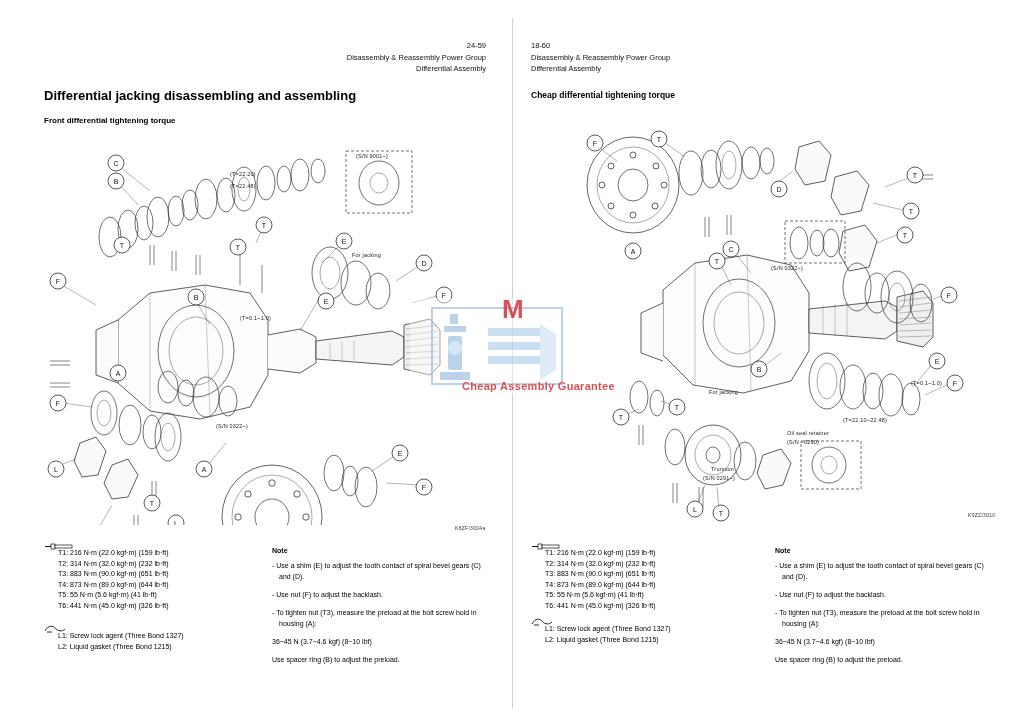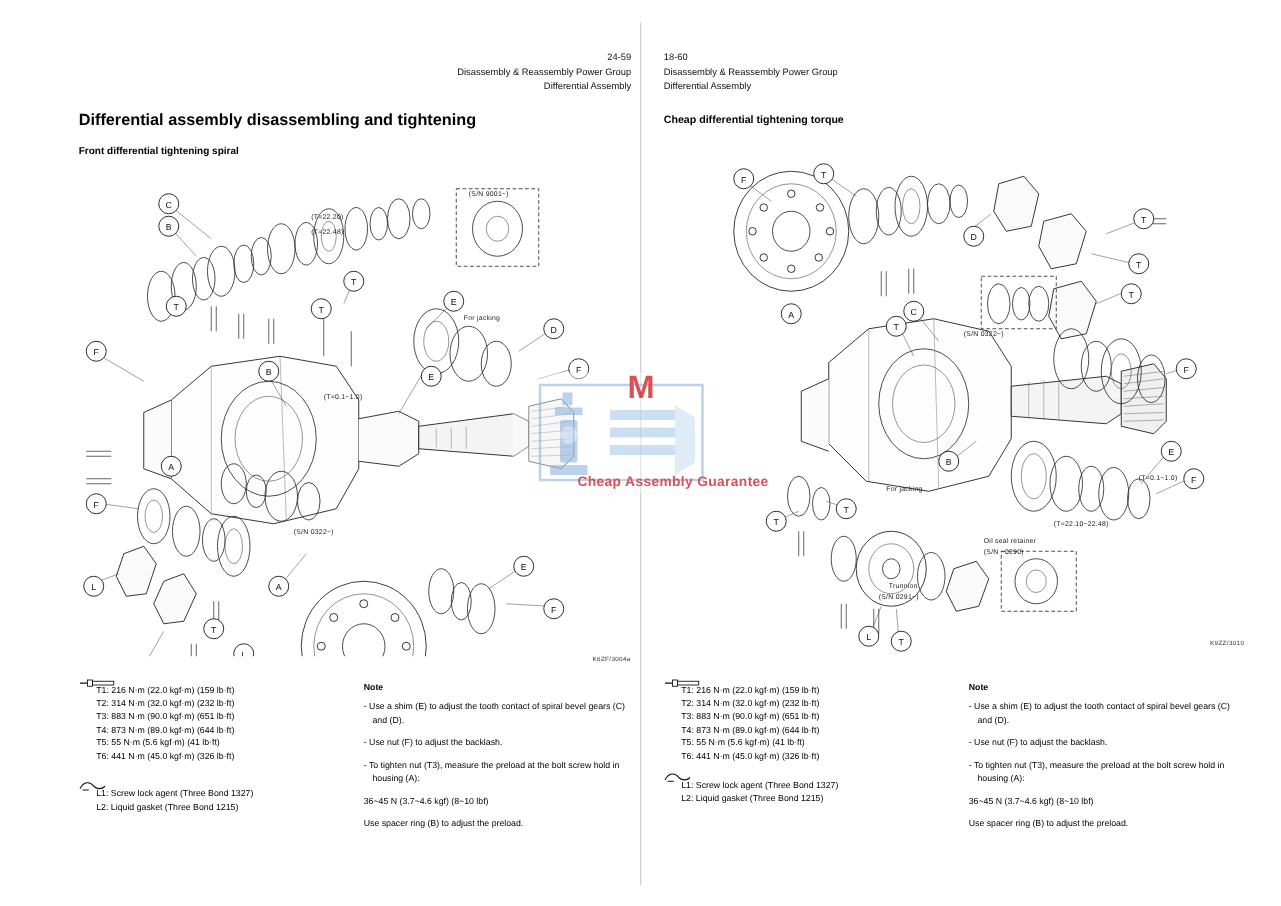--- a/index.html
+++ b/index.html
@@ -29,21 +29,21 @@
     width: 1px;
     height: 690px;
     background: #cfcfcf;
   }
   .col {
     position: absolute;
     top: 0;
     width: 512px;
     height: 725px;
   }
-  .col-left { left: 0; margin-left: 19px; }
+  .col-left { left: 0; }
   .col-right { left: 513px; }
 
   
   .hdr {
     position: absolute;
     top: 40px;
     font-size: 7.5px;
     line-height: 11px;
     color: #111;
   }
@@ -185,22 +185,22 @@
   <div class="divider"></div>
 
   <div class="col col-left">
 
     <div class="hdr">
       <div class="pgno">24-59</div>
       <div>Disassembly &amp; Reassembly Power Group</div>
       <div>Differential Assembly</div>
     </div>
 
-    <div class="main-title">Differential assembly disassembling and tightening</div>
-    <div class="sub-title">Front differential tightening spiral</div>
+    <div class="main-title">Differential jacking disassembling and assembling</div>
+    <div class="sub-title">Front differential tightening torque</div>
 
     <div class="drawing">
       <svg class="dwg-svg" width="512" height="400" viewBox="0 0 512 400" xmlns="http://www.w3.org/2000/svg">
         <defs>
           <g id="ball-l"></g>
         </defs>
         <g stroke="#1a1a1a" fill="none" stroke-width="0.7">
 
           <path d="M118 195 L150 168 L205 160 L250 168 L268 195 L268 250 L250 282 L200 294 L150 286 L118 258 Z" fill="#fdfdfd"></path>
           <path d="M150 168 L150 286" stroke="#777" stroke-width="0.4"></path>

